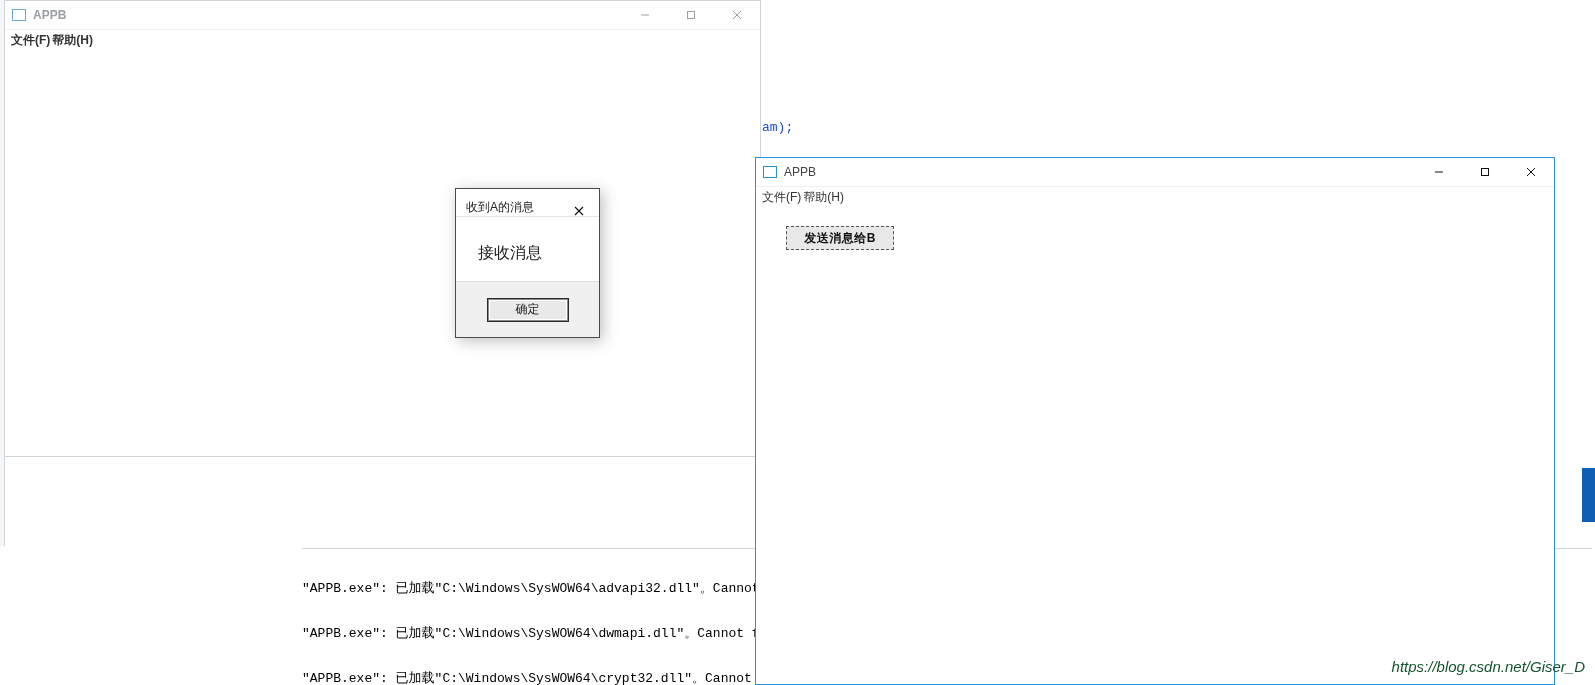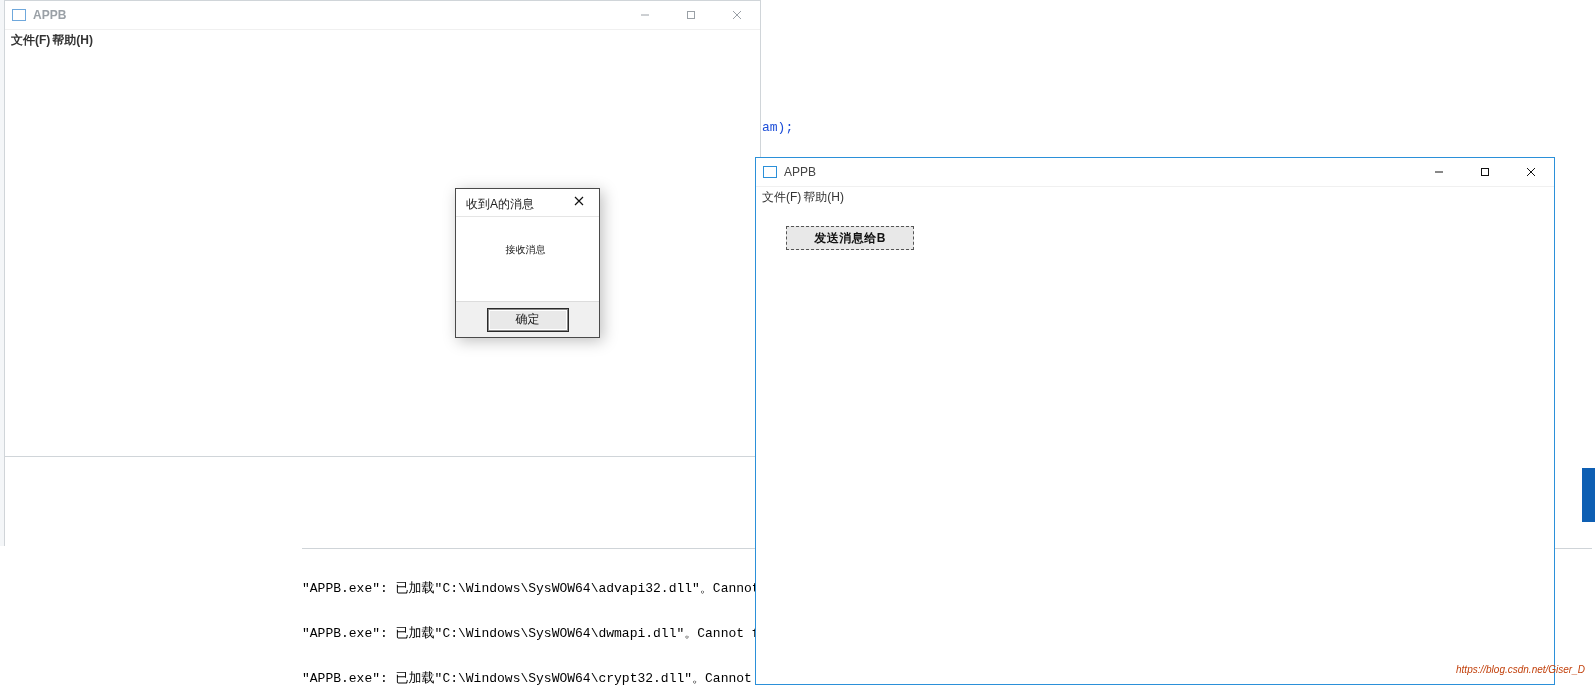--- a/index.html
+++ b/index.html
@@ -61,50 +61,50 @@
     left: 455px;   
     top: 188px;
     width: 145px;
     height: 150px;
     background: #fff;
     border: 1px solid #4a4a4a;
     box-shadow: 3px 3px 14px rgba(0,0,0,.25);
   }
   #dlg .dlg-title {
     height: 28px;
-    display:flex; align-items:flex-start;
-    padding: 7px 6px 0 10px;
+    display:flex; align-items:flex-end;
+    padding: 16px 6px 0 10px;
     font-size: 12px;
     border-bottom: 1px solid #e5e5e5;
   }
   #dlg .dlg-title .dlg-x { margin-left:auto; width:28px; display:flex; align-items:center; justify-content:center; color:#222;}
-  #dlg .dlg-body { padding: 26px 12px 0 8px; font-size: 10px; text-align: center; }
+  #dlg .dlg-body { padding: 26px 12px 0 22px; font-size: 16px; }
   #dlg .dlg-buttons {
     position:absolute; left:0; right:0; bottom:0;
-    height:36px;
+    height:56px;
     background:#f0f0f0;
     border-top:1px solid #dcdcdc;
     display:flex; align-items:center; justify-content:center;
   }
   .ok-btn {
     width: 80px; height: 22px;
     background: #e9e9e9;
     border: 1px solid #8a8a8a;
     box-shadow: inset 0 0 0 1px #fff, 0 0 0 1px #2a2a2a;
     font-size: 12px;
     display:flex; align-items:center; justify-content:center;
     cursor: default;
   }
 
   
   #win-appa { left: 755px; top: 157px; width: 800px; height: 528px; border-color:#2b90d9;}
   #win-appa .client { height: calc(100% - 50px); background:#fff; }
   .send-btn {
     position:absolute; left:30px; top:18px;
-    width: 128px; height: 24px;
+    width: 108px; height: 24px;
     font-size: 12px; font-weight: 700;
     color:#111;
     background: #e8e8e8;
     border: 1px dashed #555;   
     display:flex; align-items:center; justify-content:center;
     cursor: default;
     letter-spacing: 0.5px;
   }
 
   
@@ -138,21 +138,21 @@
   }
 
   
   .left-sliver {
     position:absolute; left:0; top:0; width:5px; height:546px;
     background:#f4f6f8; border-right:1px solid #d0d4d8;
   }
 
   .watermark {
     position:absolute; right:10px; bottom:10px;
-    font-size:10px; color:#c2410c; font-style:italic;
+    font-size:15px; color:#14532d; font-style:italic;
     pointer-events:none;
   }
 </style>
 </head>
 <body>
 
 <div class="left-sliver"></div>
 <div class="bg-code-frag">am);</div>
 <div class="right-gutter"></div>
 

